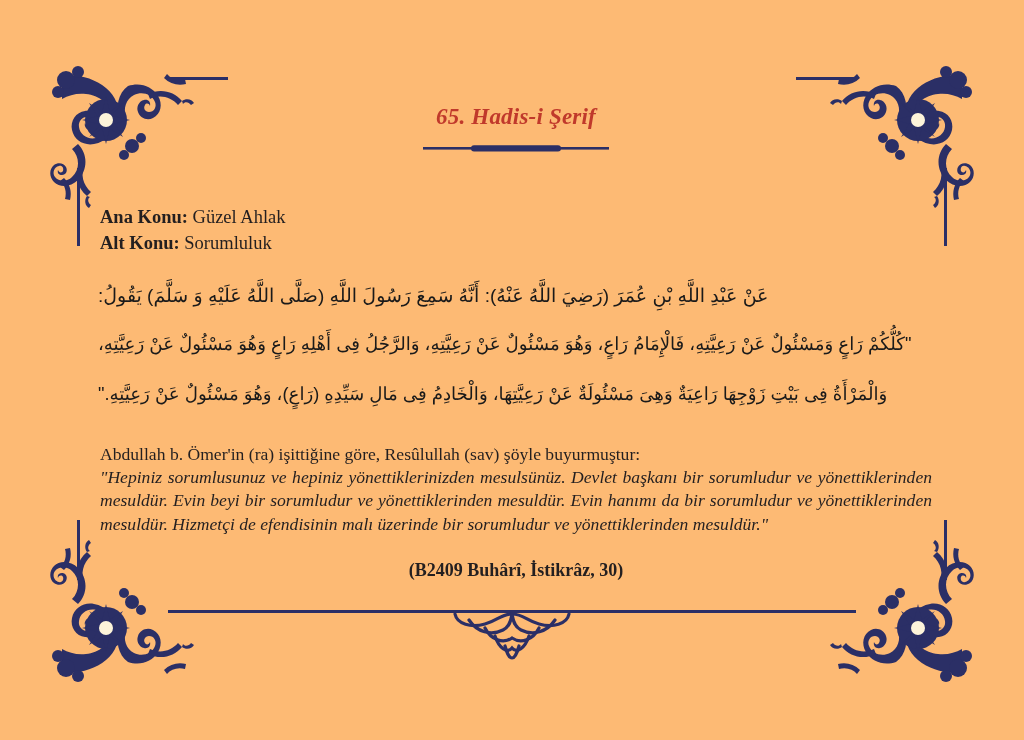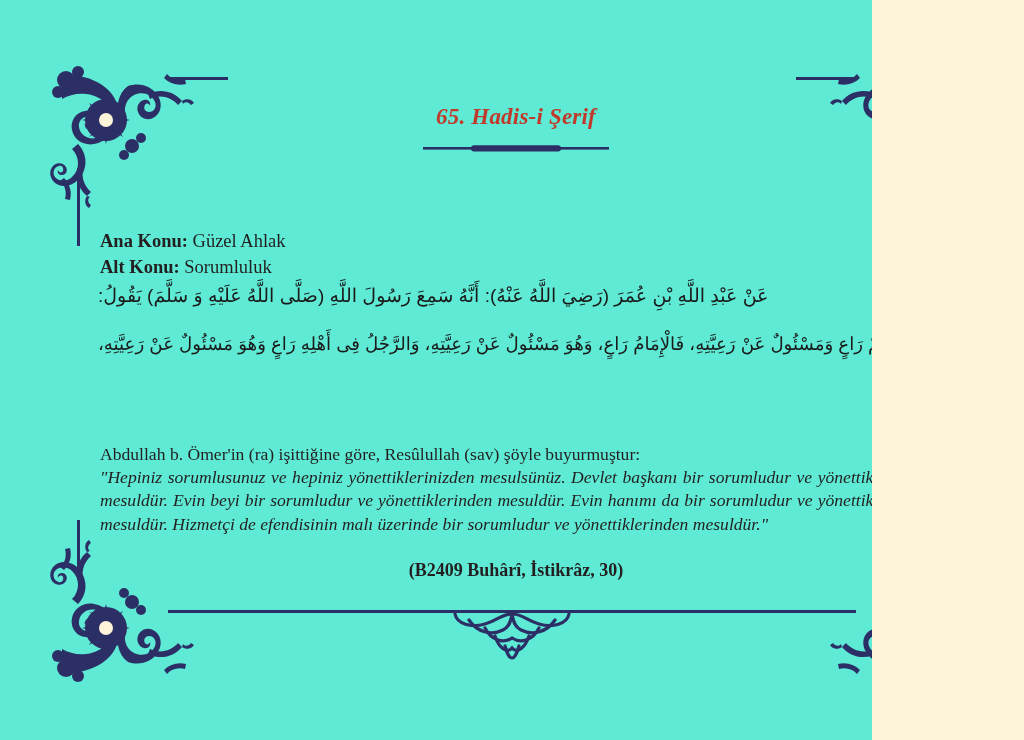--- a/index.html
+++ b/index.html
@@ -2,23 +2,23 @@
 <html><head>
 <meta charset="utf-8">
 <style>
   html, body {
     margin: 0;
     padding: 0;
     background: #fdf4da;
   }
   .page {
     position: relative;
-    width: 872px;
+    width: 1024px;
     height: 740px;
-    background: #5eead4;
+    background: #fdba74;
     overflow: hidden;
     font-family: "Liberation Serif", "DejaVu Serif", serif;
   }
 
   
   .frame-orn {
     position: absolute;
     width: 150px;
     height: 150px;
     pointer-events: none;
@@ -83,21 +83,20 @@
     height: 11px;
   }
 
   .topics {
     position: absolute;
     top: 204px;
     left: 2px;
     color: #231f20;
     font-size: 18.5px;
     line-height: 26px;
-    margin-top: 24px;
   }
   .topics .lbl { font-weight: bold; }
 
   .arabic {
     position: absolute;
     left: 0;
     width: 836px;
     direction: rtl;
     text-align: left;
     color: #1a1a1a;
@@ -324,20 +323,21 @@
         <span>Güzel Ahlak</span>
       </div>
       <div>
         <span class="lbl">Alt Konu:</span>
         <span>Sorumluluk</span>
       </div>
     </div>
 
     <div class="arabic ar1">عَنْ عَبْدِ اللَّهِ بْنِ عُمَرَ (رَضِيَ اللَّهُ عَنْهُ): أَنَّهُ سَمِعَ رَسُولَ اللَّهِ (صَلَّى اللَّهُ عَلَيْهِ وَ سَلَّمَ) يَقُولُ:</div>
     <div class="arabic ar2">"كُلُّكُمْ رَاعٍ وَمَسْئُولٌ عَنْ رَعِيَّتِهِ، فَالْإِمَامُ رَاعٍ، وَهُوَ مَسْئُولٌ عَنْ رَعِيَّتِهِ، وَالرَّجُلُ فِى أَهْلِهِ رَاعٍ وَهُوَ مَسْئُولٌ عَنْ رَعِيَّتِهِ،</div>
+    <div class="arabic ar3">وَالْمَرْأَةُ فِى بَيْتِ زَوْجِهَا رَاعِيَةٌ وَهِىَ مَسْئُولَةٌ عَنْ رَعِيَّتِهَا، وَالْخَادِمُ فِى مَالِ سَيِّدِهِ (رَاعٍ)، وَهُوَ مَسْئُولٌ عَنْ رَعِيَّتِهِ."</div>
 
     <div class="intro">Abdullah b. Ömer'in (ra) işittiğine göre, Resûlullah (sav) şöyle buyurmuştur:</div>
     <div class="translation">"Hepiniz sorumlusunuz ve hepiniz yönettiklerinizden mesulsünüz. Devlet başkanı bir sorumludur ve yönettiklerinden mesuldür. Evin beyi bir sorumludur ve yönettiklerinden mesuldür. Evin hanımı da bir sorumludur ve yönettiklerinden mesuldür. Hizmetçi de efendisinin malı üzerinde bir sorumludur ve yönettiklerinden mesuldür."</div>
     <div class="citation">(B2409 Buhârî, İstikrâz, 30)</div>
 
   </div>
 
 
 </div>
 

